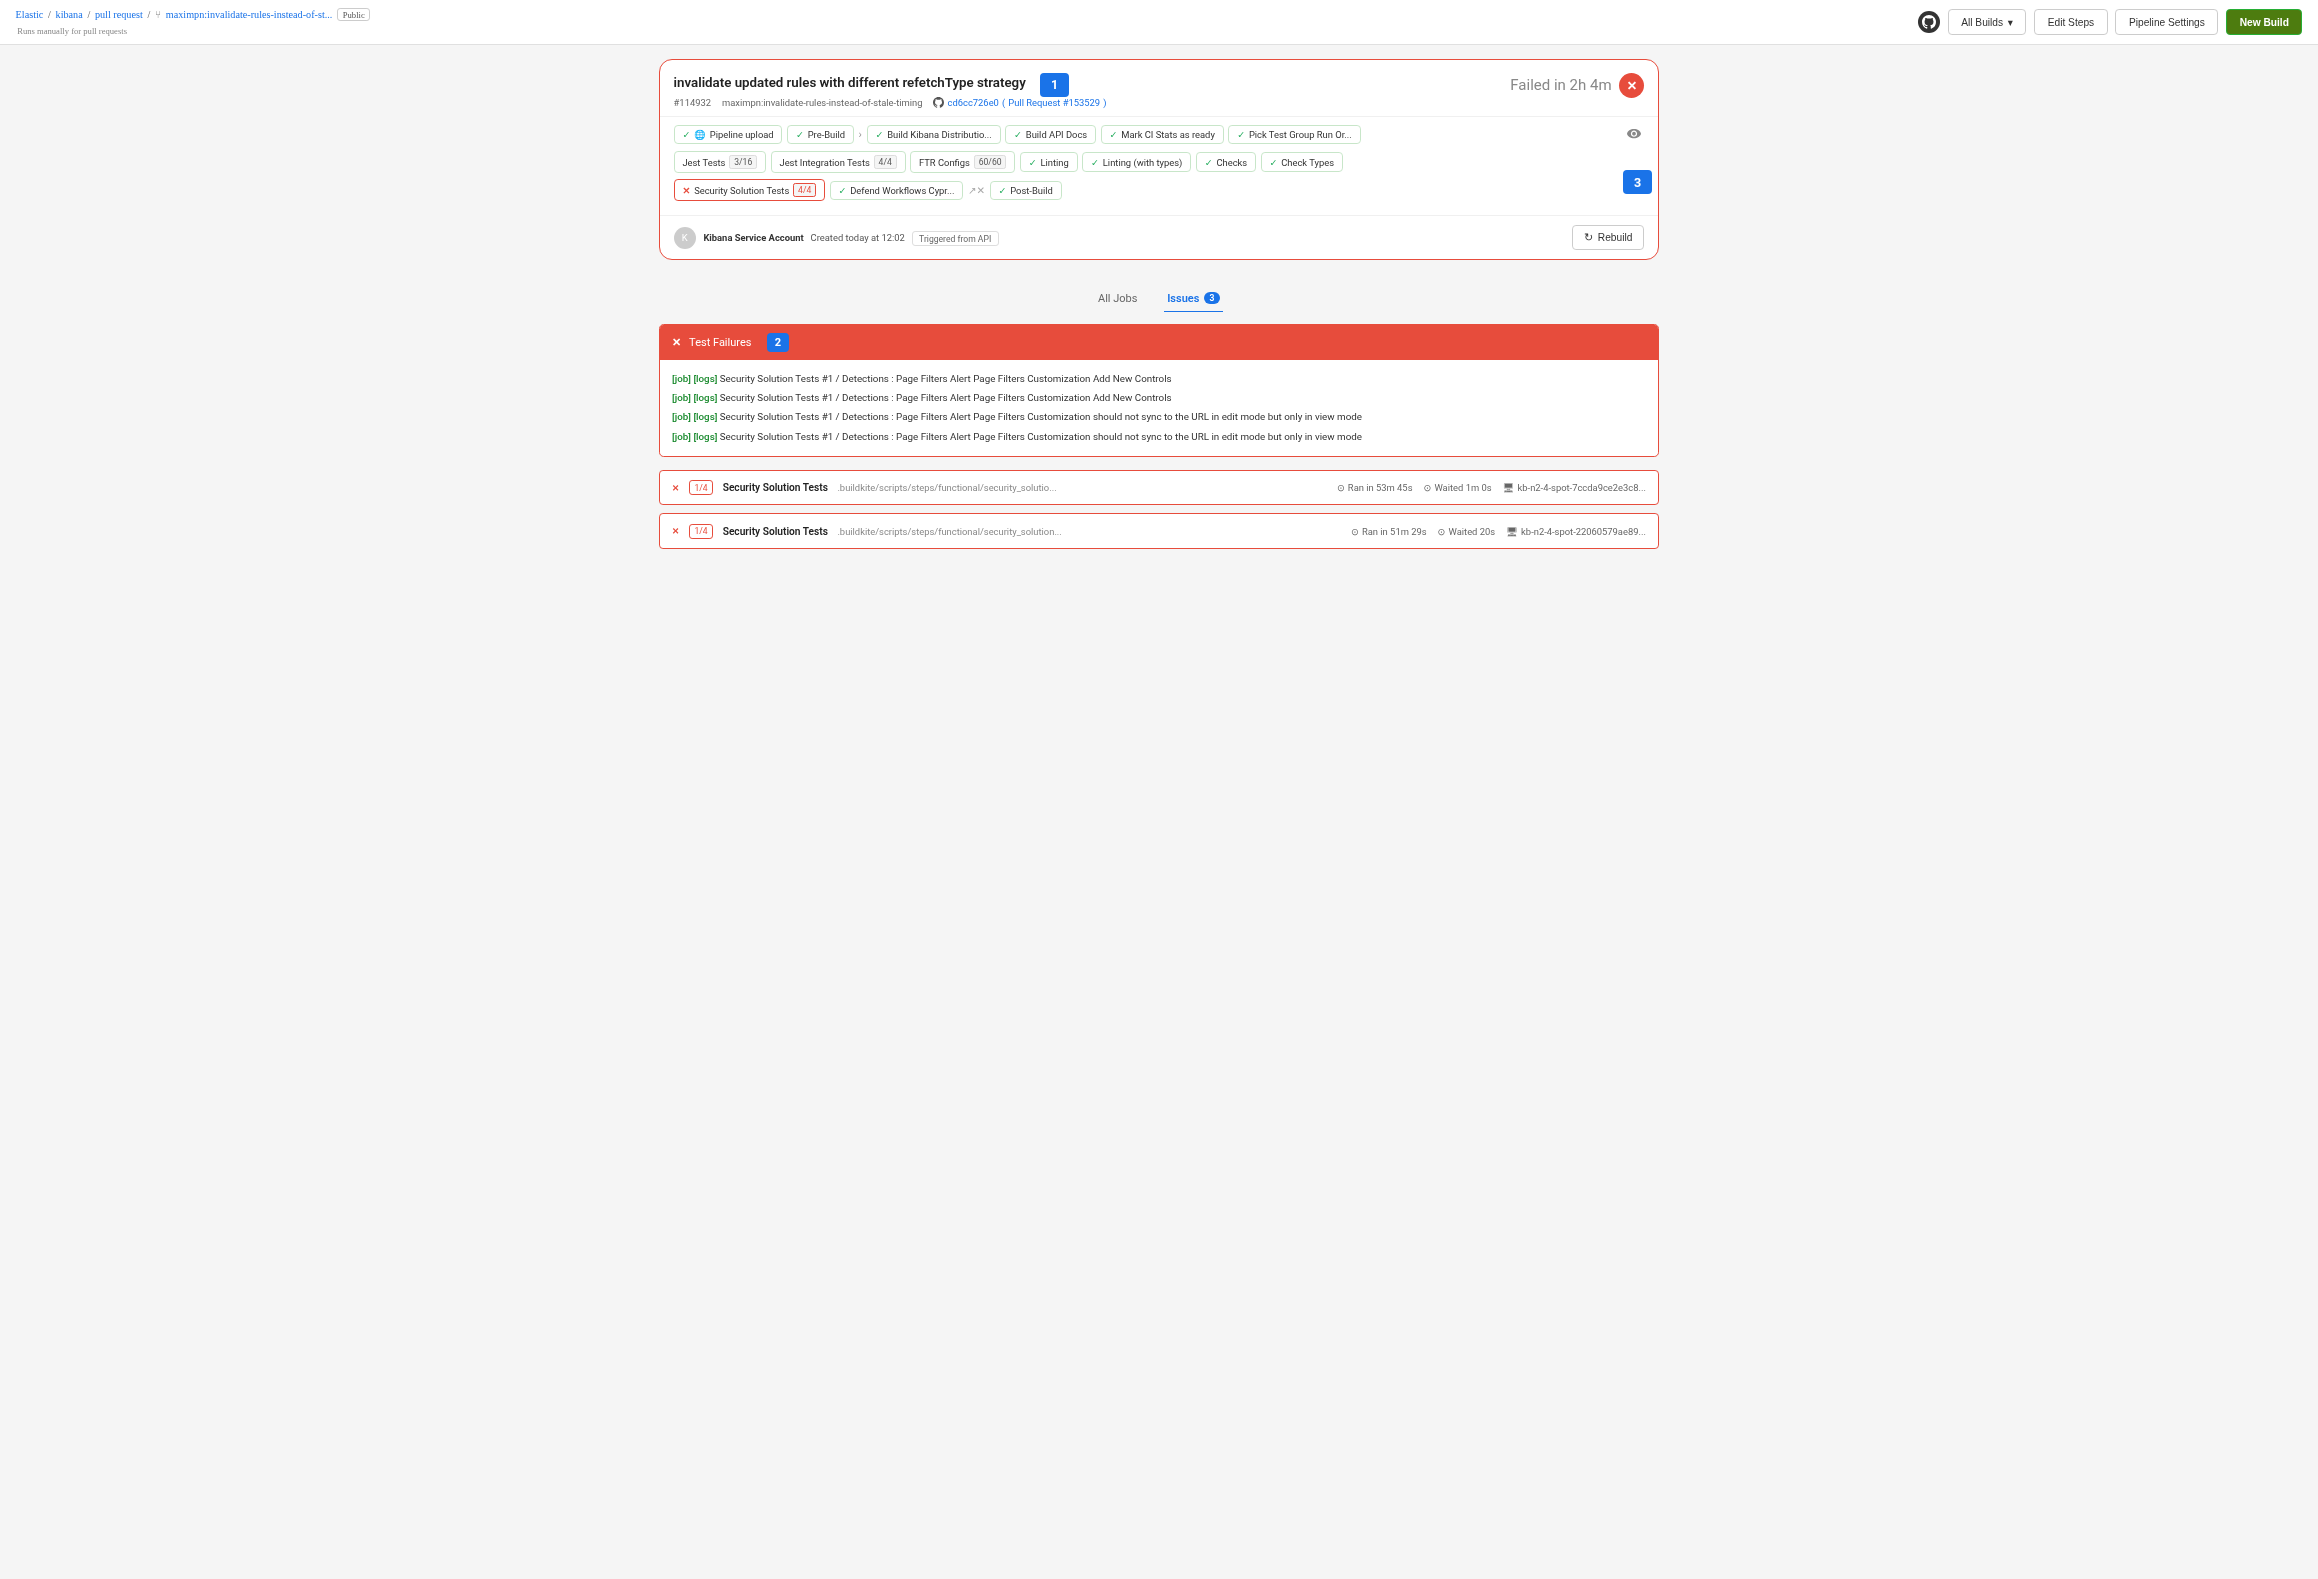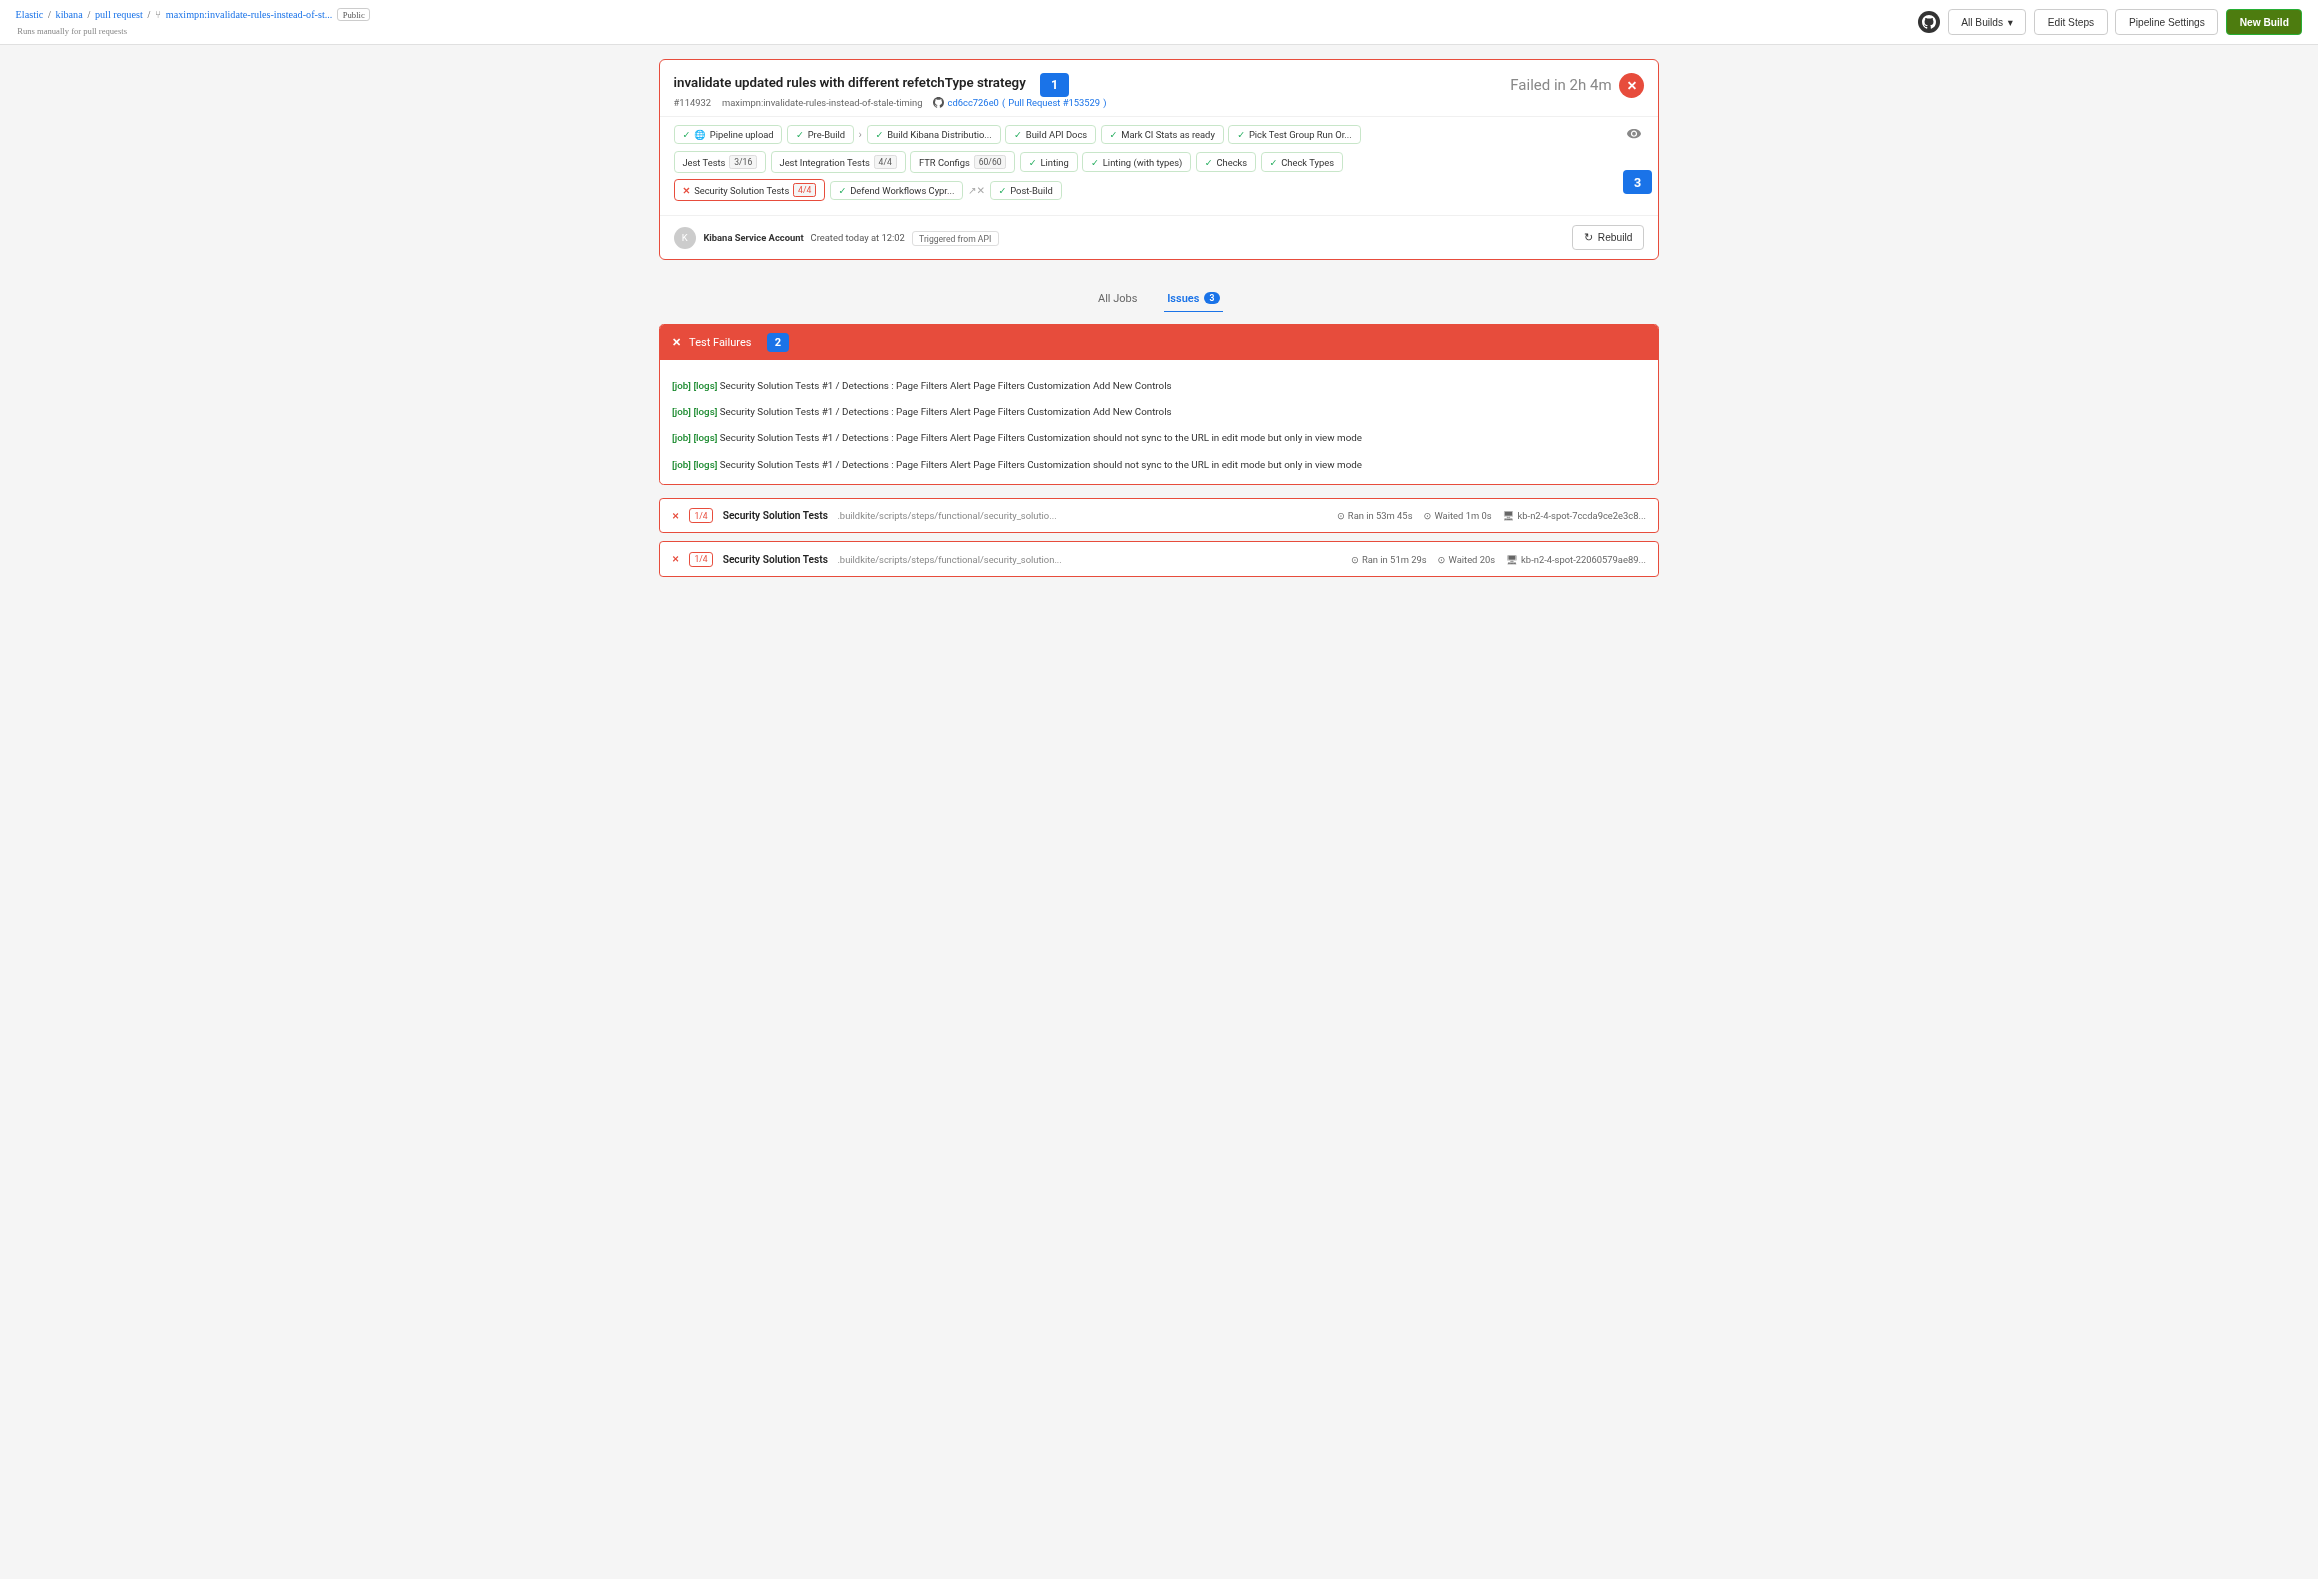--- a/index.html
+++ b/index.html
@@ -84,21 +84,21 @@
     .main {
       padding: 14px 15.6px;
       max-width: 1032px;
       margin: 0 auto;
     }
 
     
     .build-card {
       background: #fff;
       border: 1.6px solid #e74c3c;
-      border-radius: 6px;
+      border-radius: 13px;
       margin-bottom: 15.6px;
       overflow: hidden;
     }
     .build-card-header {
       padding: 12.5px 14px 7.8px;
       display: flex;
       align-items: flex-start;
       justify-content: space-between;
     }
     .build-title {
@@ -306,21 +306,20 @@
     .issues-header .x-icon { color: #fff; font-weight: bold; font-size: 11px; }
     .issues-title { font-size: 11px; font-weight: 400; color: #fff; }
     .issues-body {
       padding: 9.4px 12.5px;
     }
     .issue-item {
       font-size: 9.8px;
       color: #333;
       padding: 2.3px 0;
       line-height: 1.5;
-      margin-top: 7px;
     }
     .issue-item .link { color: #1a8a2e; text-decoration: none; font-weight: 500; }
     .issue-num-badge {
       background: #1a73e8;
       color: #fff;
       font-size: 11px;
       font-weight: bold;
       padding: 3.1px 7.8px;
       border-radius: 3.9px;
       margin-left: 7.8px;

